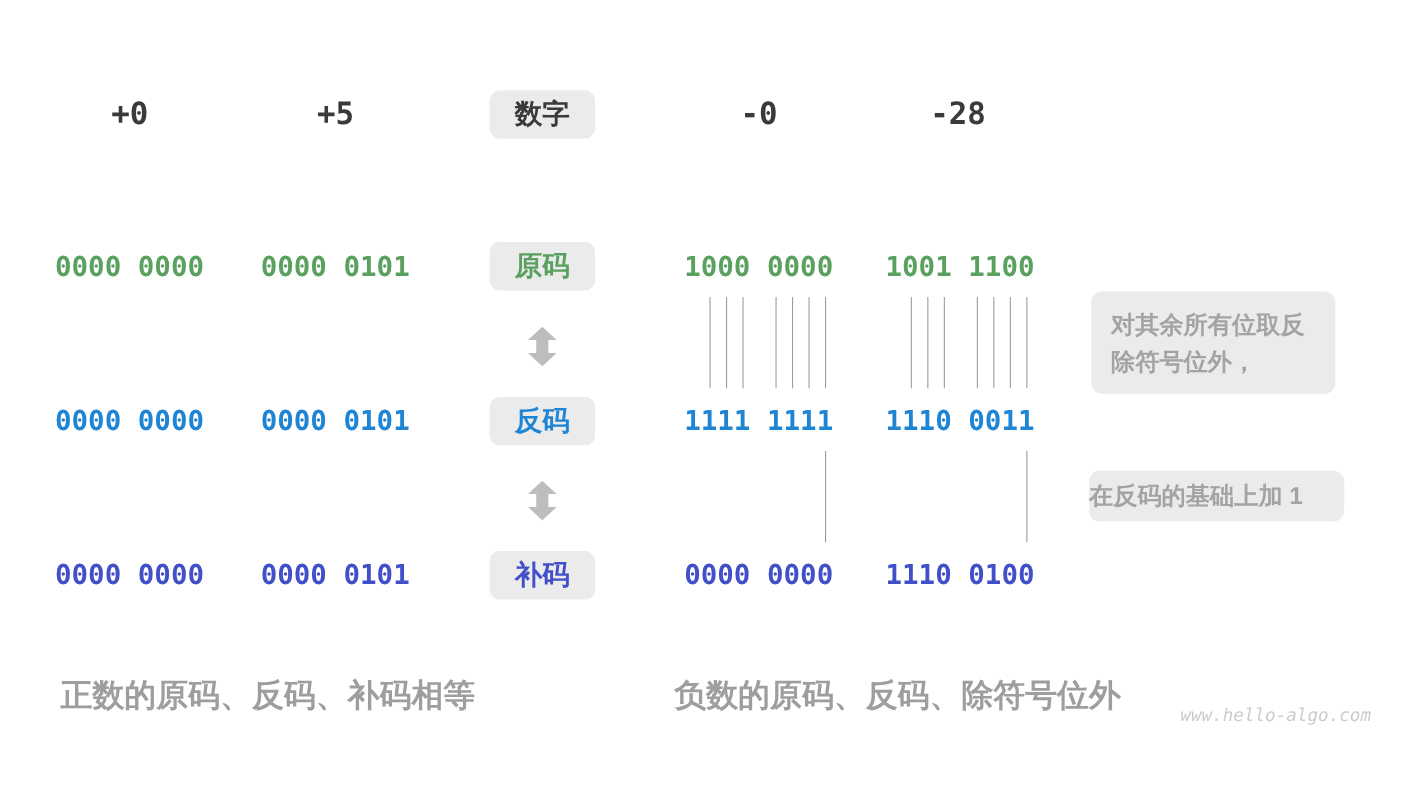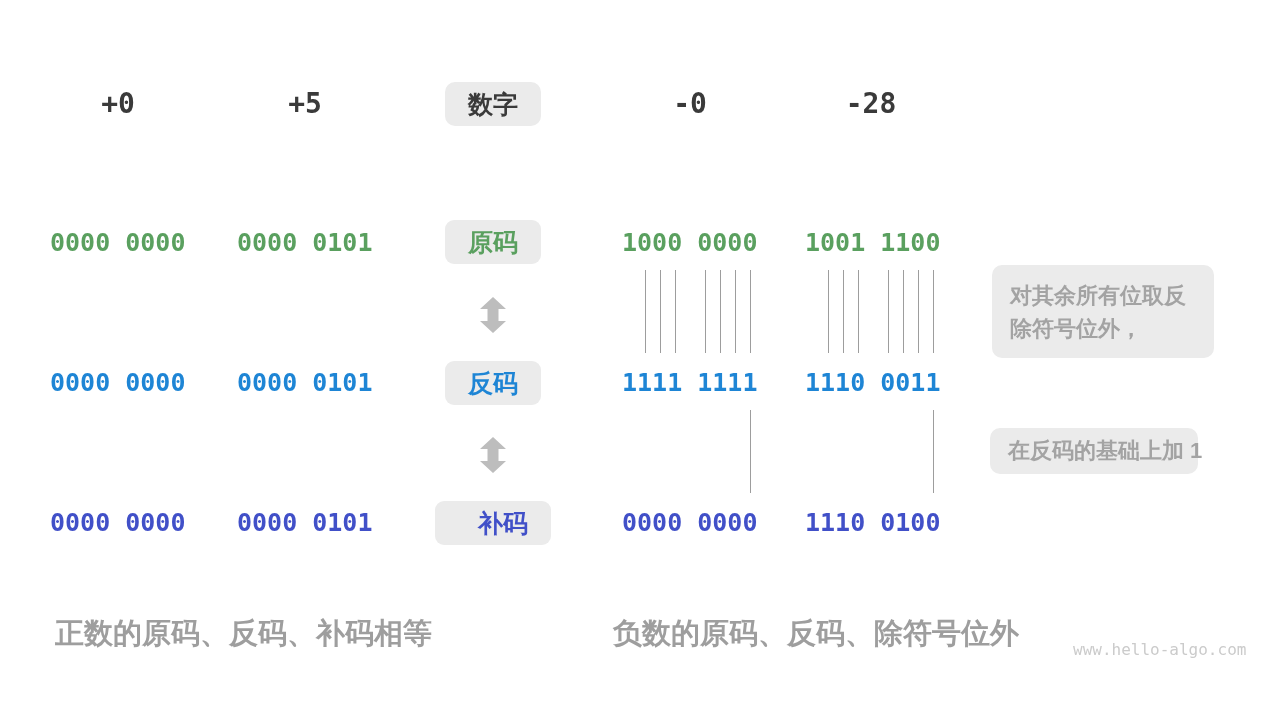--- a/index.html
+++ b/index.html
@@ -43,21 +43,21 @@
     background: var(--box-bg, #ebebeb);
     border-radius: 9px;
     text-align: center;
     line-height: 44px;
     font-size: 25px;
     font-weight: 700;
     color: var(--number-text, #3a3a3a);
   }
   .labelbox.sm { color: var(--sign-magnitude, #5aa05f); }
   .labelbox.oc { color: var(--ones-complement, #1e85d5); }
-  .labelbox.tc { color: var(--twos-complement, #4150c8); padding-left: 20px; }
+  .labelbox.tc { color: var(--twos-complement, #4150c8); }
 
   
   .tick, .carry {
     width: 1px;
     background: #9d9d9d;
   }
   .tick  { height: 83px; top: 270px; }
   .carry { height: 83px; top: 410px; }
 
   
@@ -66,21 +66,21 @@
   
   .note {
     background: var(--box-bg, #ebebeb);
     border-radius: 10px;
     color: var(--note-text, #a3a3a3);
     font-weight: 700;
     font-size: 22px;
     box-sizing: border-box;
   }
   .note1 { left: 992px; top: 265px; width: 222px; height: 93px; padding: 14px 0 0 18px; line-height: 33px; }
-  .note2 { left: 990px; top: 428px; width: 208px; height: 46px; line-height: 46px; padding-left: 18px; white-space: pre; }
+  .note2 { left: 990px; top: 428px; width: 232px; height: 46px; line-height: 46px; white-space: pre; }
 
   
   .caption {
     font-size: 29px;
     font-weight: 700;
     color: var(--caption, #9e9e9e);
     line-height: 30px;
     white-space: pre;
   }
 
@@ -148,15 +148,15 @@
 
   <div class="abs note note1">
     <div>对其余所有位取反</div>
     <div>除符号位外，</div>
   </div>
   <div class="abs note note2">在反码的基础上加 1</div>
 
   <div class="abs caption" style="left:55px; top:618px;">正数的原码、反码、补码相等</div>
   <div class="abs caption" style="left:613px; top:618px;">负数的原码、反码、除符号位外</div>
 
-  <div class="abs watermark" style="left:1073px; top:640px;">www.hello-algo.com</div>
+  <div class="abs watermark" style="left:1073px; top:640px;font-style:italic;">www.hello-algo.com</div>
 
 </div>
 
 </body></html>

